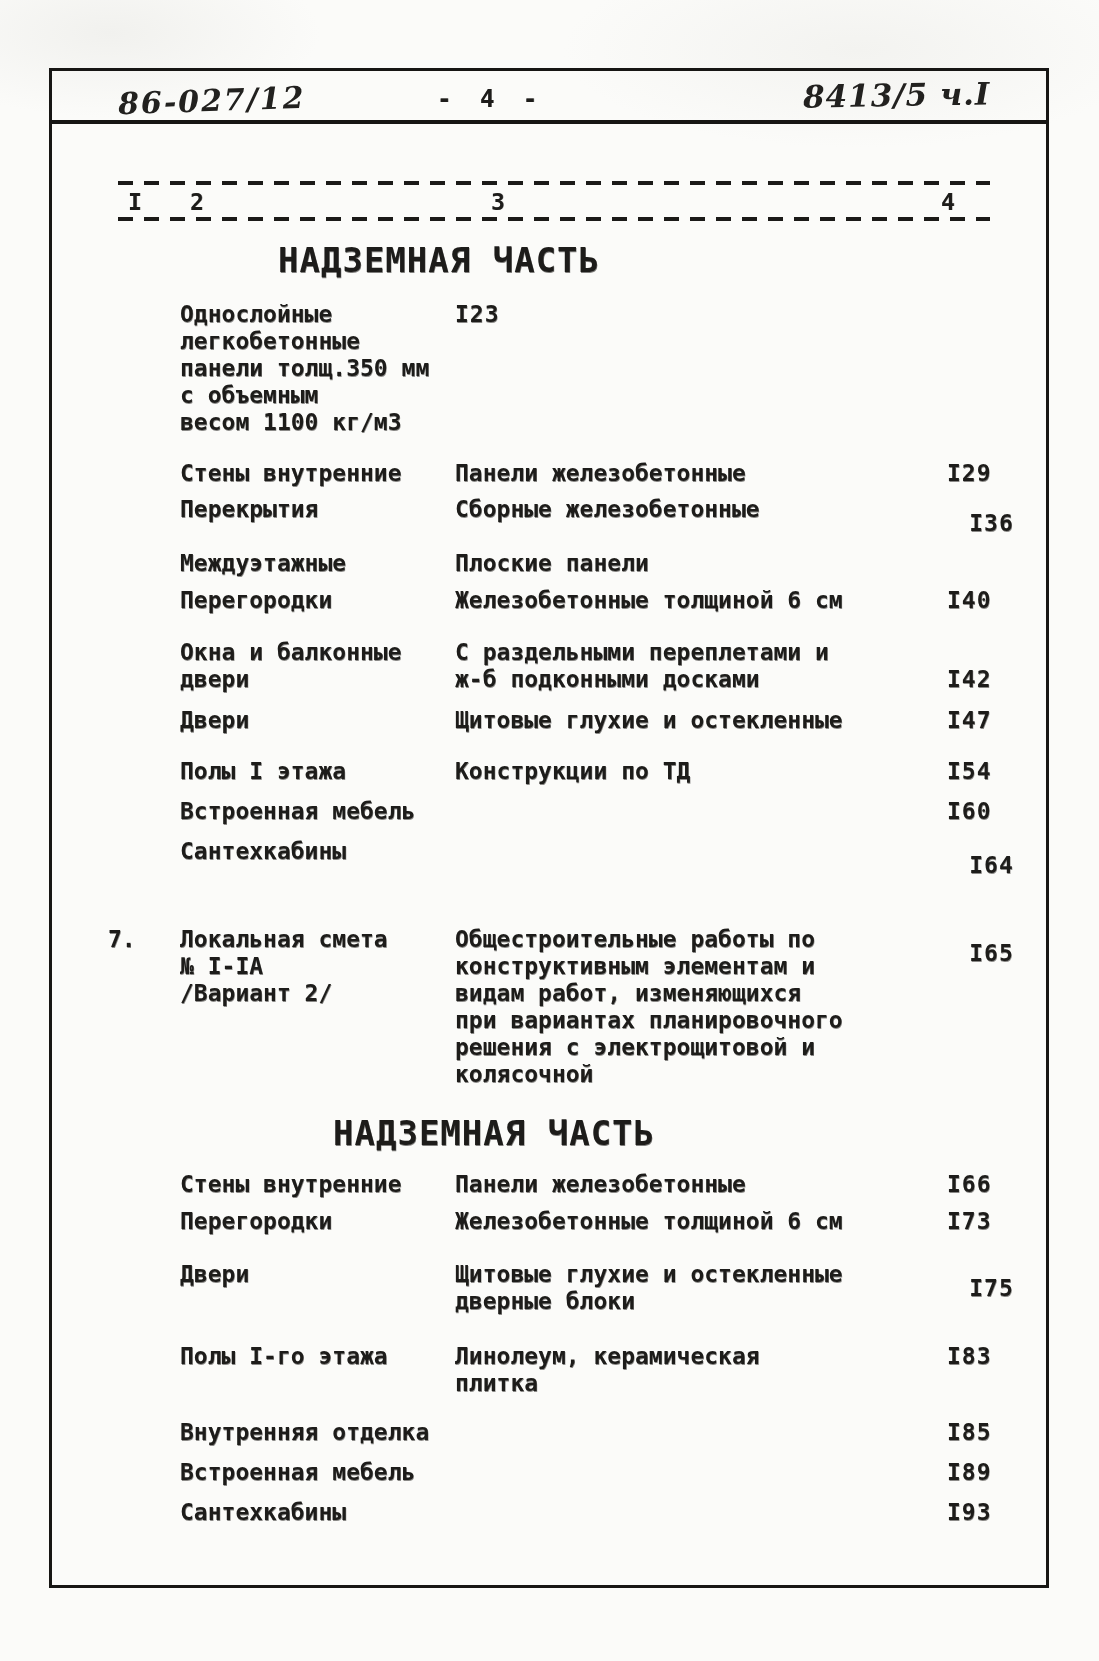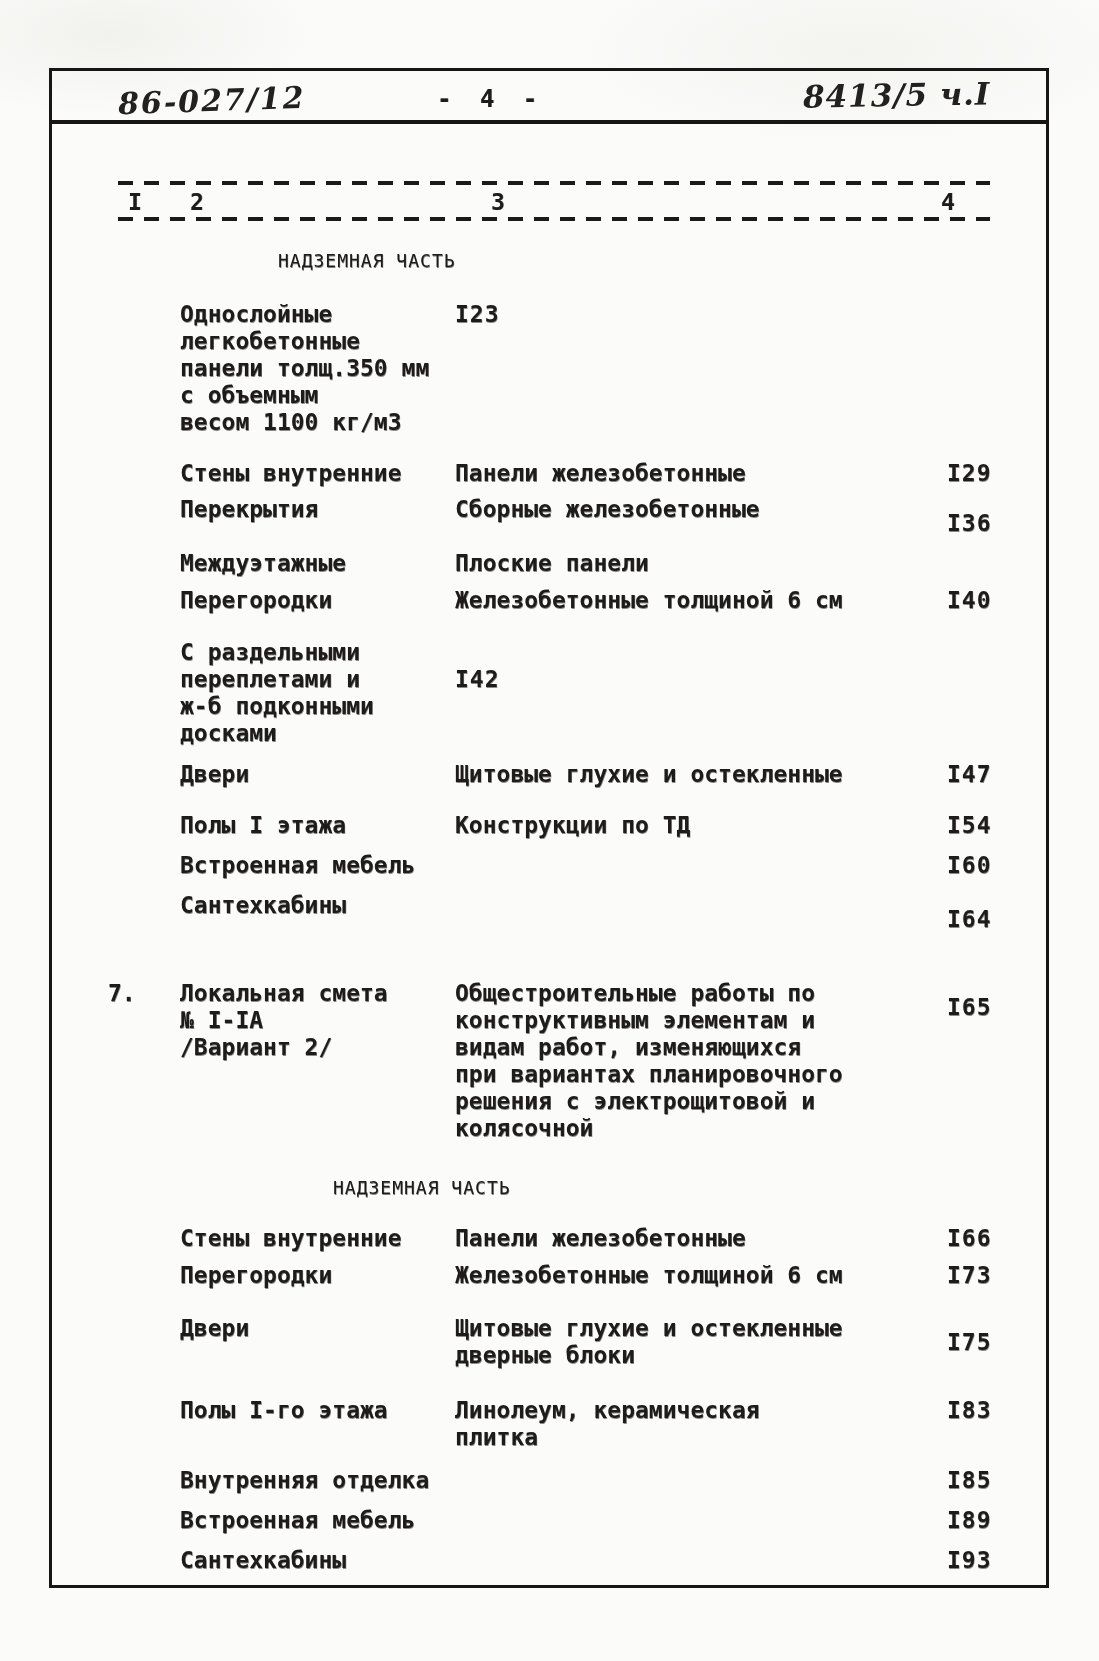--- a/index.html
+++ b/index.html
@@ -59,42 +59,42 @@
   }
   .cl-1{left:76px;}
   .cl-2{left:138px;}
   .cl-3{left:439px;}
   .cl-4{left:889px;}
   
   .content{
     padding-left:56px;padding-right:10px;
   }
   .section-heading{
-    font-size:18px;font-weight:400;letter-spacing:1px;line-height:27px;
+    font-size:34px;font-weight:700;letter-spacing:1px;line-height:27px;
     text-shadow:0.5px 0.5px 0.6px rgba(25,24,22,.55);
   }
   .h1{margin-left:170px;margin-top:26px;}
   .h2{margin-left:225px;margin-top:32px;}
   .row{
     display:grid;
     grid-template-columns:72px 275px 492px 1fr;
     font-size:23px;font-weight:700;line-height:27px;
     text-shadow:0.5px 0.5px 0.6px rgba(25,24,22,.5);
   }
   .c1,.c2,.c3,.c4{white-space:pre-line;}
   .c4{letter-spacing:1px;}
   .pgdown1{padding-top:27px;}
-  .pgdownh{padding-top:14px;}
+  .pgdownh{padding-top:14px;text-align:center;}
   .mt-r1{margin-top:27px;}  .mt-r2{margin-top:24px;}  .mt-r3{margin-top:9px;}
   .mt-r4{margin-top:13px;}  .mt-r5{margin-top:10px;}  .mt-r6{margin-top:25px;}
   .mt-r7{margin-top:14px;}  .mt-r8{margin-top:24px;}  .mt-r9{margin-top:26px;}
   .mt-0{margin-top:13px;}
   .mt-item7{margin-top:47px;}
   .mt-s2r1{margin-top:24px;} .mt-s2r2{margin-top:10px;} .mt-s2r3{margin-top:26px;}
-  .mt-s2r4{margin-top:28px;} .mt-s2r5{margin-top:16px;}
+  .mt-s2r4{margin-top:28px;} .mt-s2r5{margin-top:22px;}
 </style>
 </head>
 <body>
 
 <div class="canvas">
   <div class="page-frame">
 
     <div class="header-band">
       <span class="hand doc-left">86-027/12</span>
       <span class="page-num">- 4 -</span>
@@ -145,20 +145,22 @@
 
       <div class="row mt-r5">
         <div class="c1"></div>
         <div class="c2">Перегородки</div>
         <div class="c3">Железобетонные толщиной 6 см</div>
         <div class="c4">I40</div>
       </div>
 
       <div class="row mt-r6">
         <div class="c1"></div>
+        <div class="c2">Окна и балконные
+двери</div>
         <div class="c3">С раздельными переплетами и
 ж-б подконными досками</div>
         <div class="c4 pgdown1">I42</div>
       </div>
 
       <div class="row mt-r7">
         <div class="c1"></div>
         <div class="c2">Двери</div>
         <div class="c3">Щитовые глухие и остекленные</div>
         <div class="c4">I47</div>

